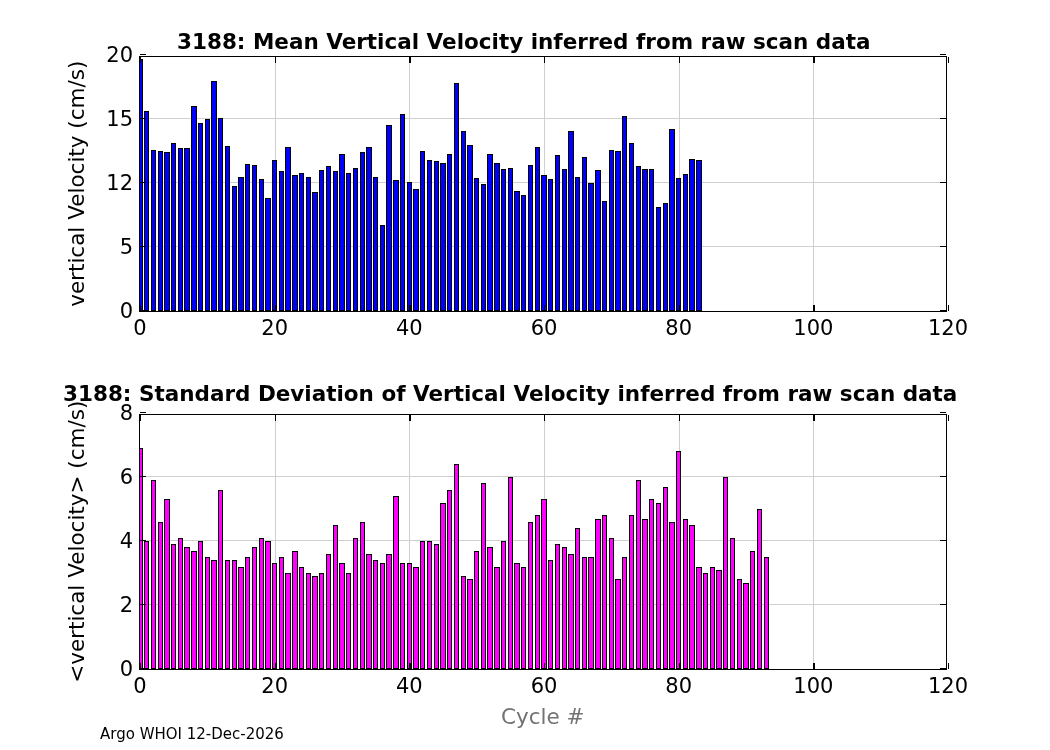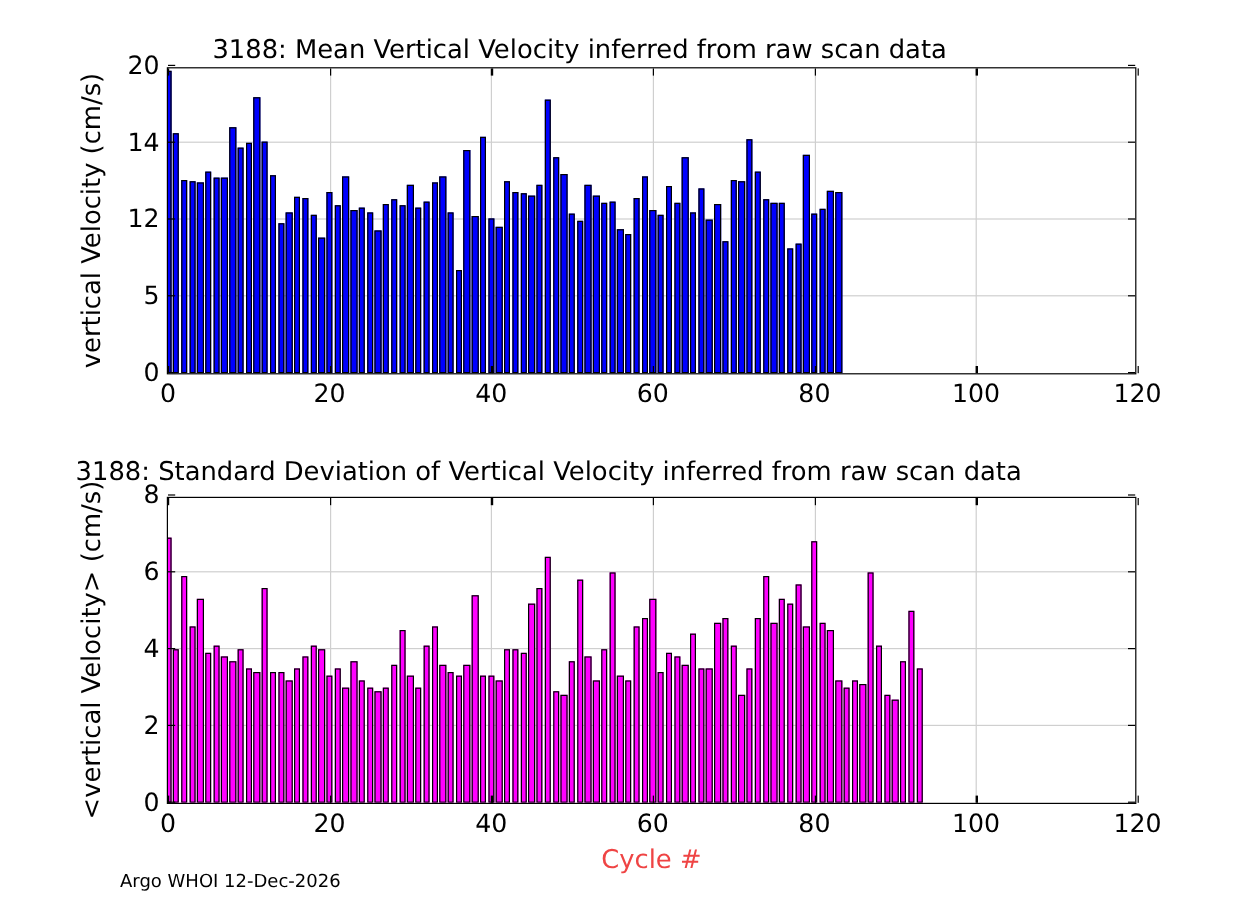--- a/index.html
+++ b/index.html
@@ -111,38 +111,38 @@
     font-size: 21px;
     color: #000;
     white-space: nowrap;
     line-height: 1;
   }
 
   
   .chart-title {
     position: absolute;
     font-size: 21.5px;
-    font-weight: normal;
+    font-weight: bold;
     color: #000;
     white-space: nowrap;
     line-height: 1;
   }
   .axis-title-y {
     position: absolute;
     font-size: 21.5px;
     color: #000;
     white-space: nowrap;
     transform-origin: 50% 50%;
     transform: rotate(-90deg);
     line-height: 1;
   }
   .axis-title-x {
     position: absolute;
     font-size: 21.5px;
-    color: #ef4444;
+    color: #737373;
     white-space: nowrap;
     line-height: 1;
   }
   .footer-note {
     position: absolute;
     font-size: 15px;
     color: #000;
     white-space: nowrap;
     line-height: 1;
   }
@@ -257,21 +257,21 @@
       <div class="tick-y-r" style="bottom: 0px;"></div>
       <div class="ylabel-tick" style="bottom: 0px; top: auto; transform: translateY(50%);">0</div>
       <div class="tick-y" style="bottom: 64px;"></div>
       <div class="tick-y-r" style="bottom: 64px;"></div>
       <div class="ylabel-tick" style="bottom: 64px; top: auto; transform: translateY(50%);">5</div>
       <div class="tick-y" style="bottom: 128px;"></div>
       <div class="tick-y-r" style="bottom: 128px;"></div>
       <div class="ylabel-tick" style="bottom: 128px; top: auto; transform: translateY(50%);">12</div>
       <div class="tick-y" style="bottom: 192px;"></div>
       <div class="tick-y-r" style="bottom: 192px;"></div>
-      <div class="ylabel-tick" style="bottom: 192px; top: auto; transform: translateY(50%);">14</div>
+      <div class="ylabel-tick" style="bottom: 192px; top: auto; transform: translateY(50%);">15</div>
       <div class="tick-y" style="bottom: 256px;"></div>
       <div class="tick-y-r" style="bottom: 256px;"></div>
       <div class="ylabel-tick" style="bottom: 256px; top: auto; transform: translateY(50%);">20</div>
       <div class="tick-x" style="left: 0px;"></div>
       <div class="tick-x-t" style="left: 0px;"></div>
       <div class="xlabel-tick" style="left: 0px;">0</div>
       <div class="tick-x" style="left: 134.667px;"></div>
       <div class="tick-x-t" style="left: 134.667px;"></div>
       <div class="xlabel-tick" style="left: 134.667px;">20</div>
       <div class="tick-x" style="left: 269.333px;"></div>

